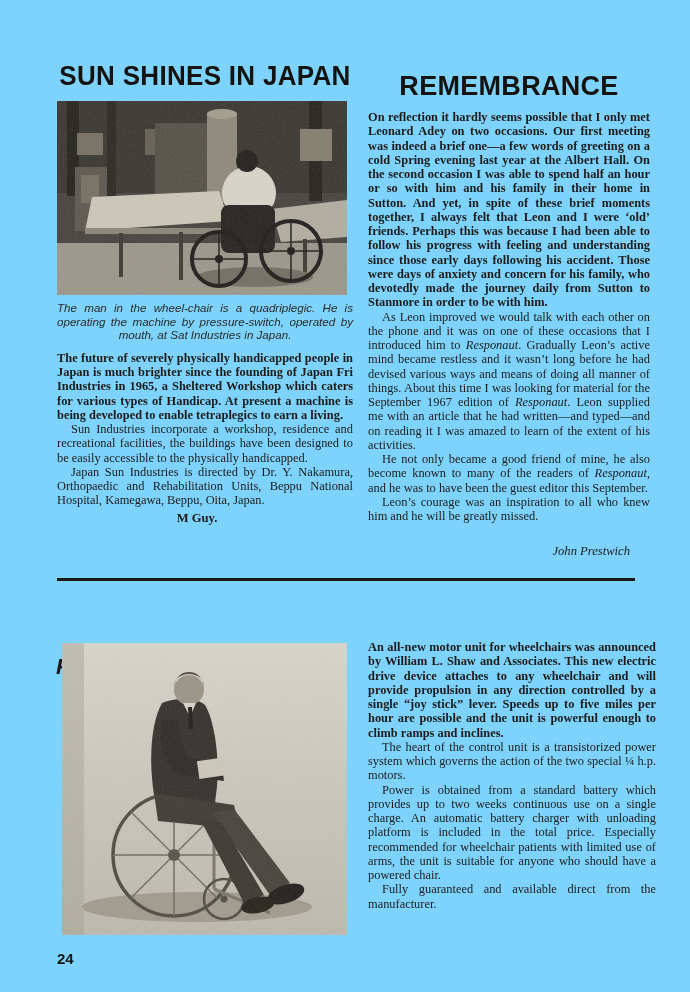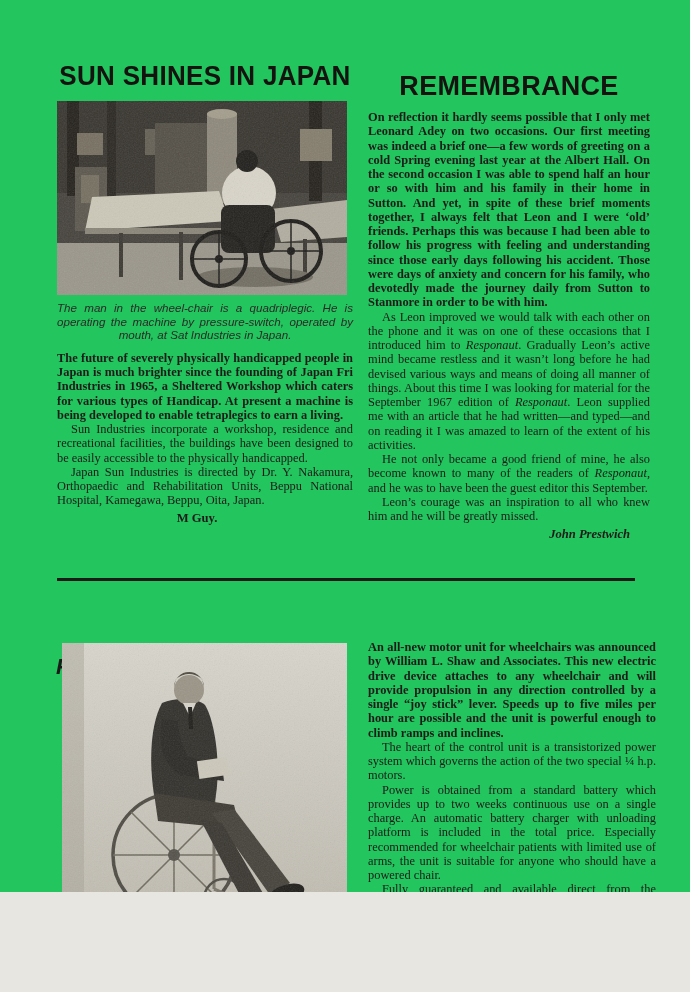--- a/index.html
+++ b/index.html
@@ -1,21 +1,21 @@
 <!DOCTYPE html>
 <html><head>
 <meta charset="utf-8">
 <style>
   html, body { margin: 0; padding: 0; background: #e8e6e0; }
   .page {
     position: relative;
     width: 690px;
-    height: 892px;
+    height: 992px;
     margin: 0 auto;
-    background: #22c55e;
+    background: #7dd3fc;
     font-family: "Liberation Serif", serif;
     color: #1c1b19;
     overflow: hidden;
   }
 
   
   .col-left  { position: absolute; left: 57px;  top: 62px; width: 296px; }
   .col-right { position: absolute; left: 368px; top: 72px; width: 282px; }
   .press-col { position: absolute; left: 368px; top: 640px; width: 288px; }
 
@@ -55,23 +55,23 @@
   .byline-right {
     text-align: center;
     font-size: 12.6px;
     margin-top: 3px;
     padding-right: 16px;
     font-weight: bold;
   }
   .byline-italic {
     text-align: right;
     font-style: italic;
-    font-weight: bold;
+    font-weight: normal;
     font-size: 12.6px;
-    margin-top: 4px;
+    margin-top: 21px;
     padding-right: 20px;
   }
 
   .section-rule {
     position: absolute;
     left: 57px; top: 578px;
     width: 578px; height: 3px;
     background: #1b1a18;
   }
 

